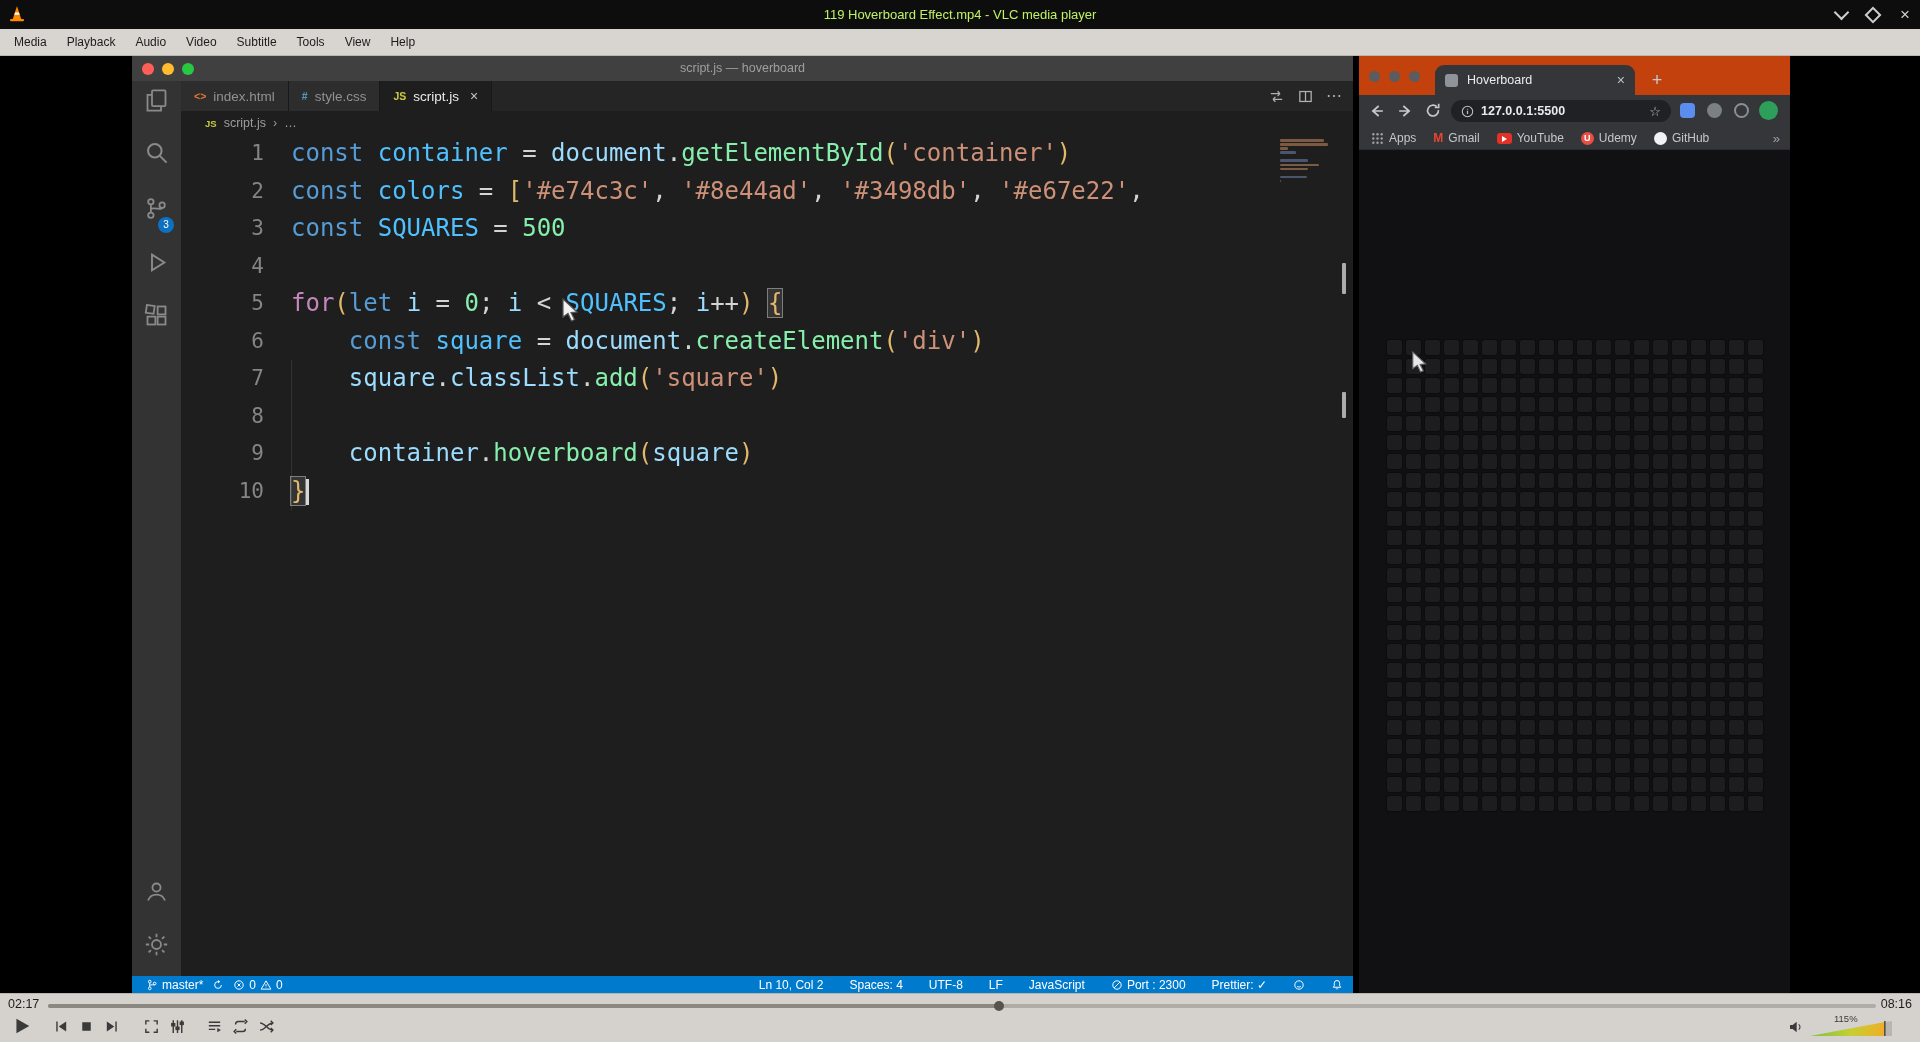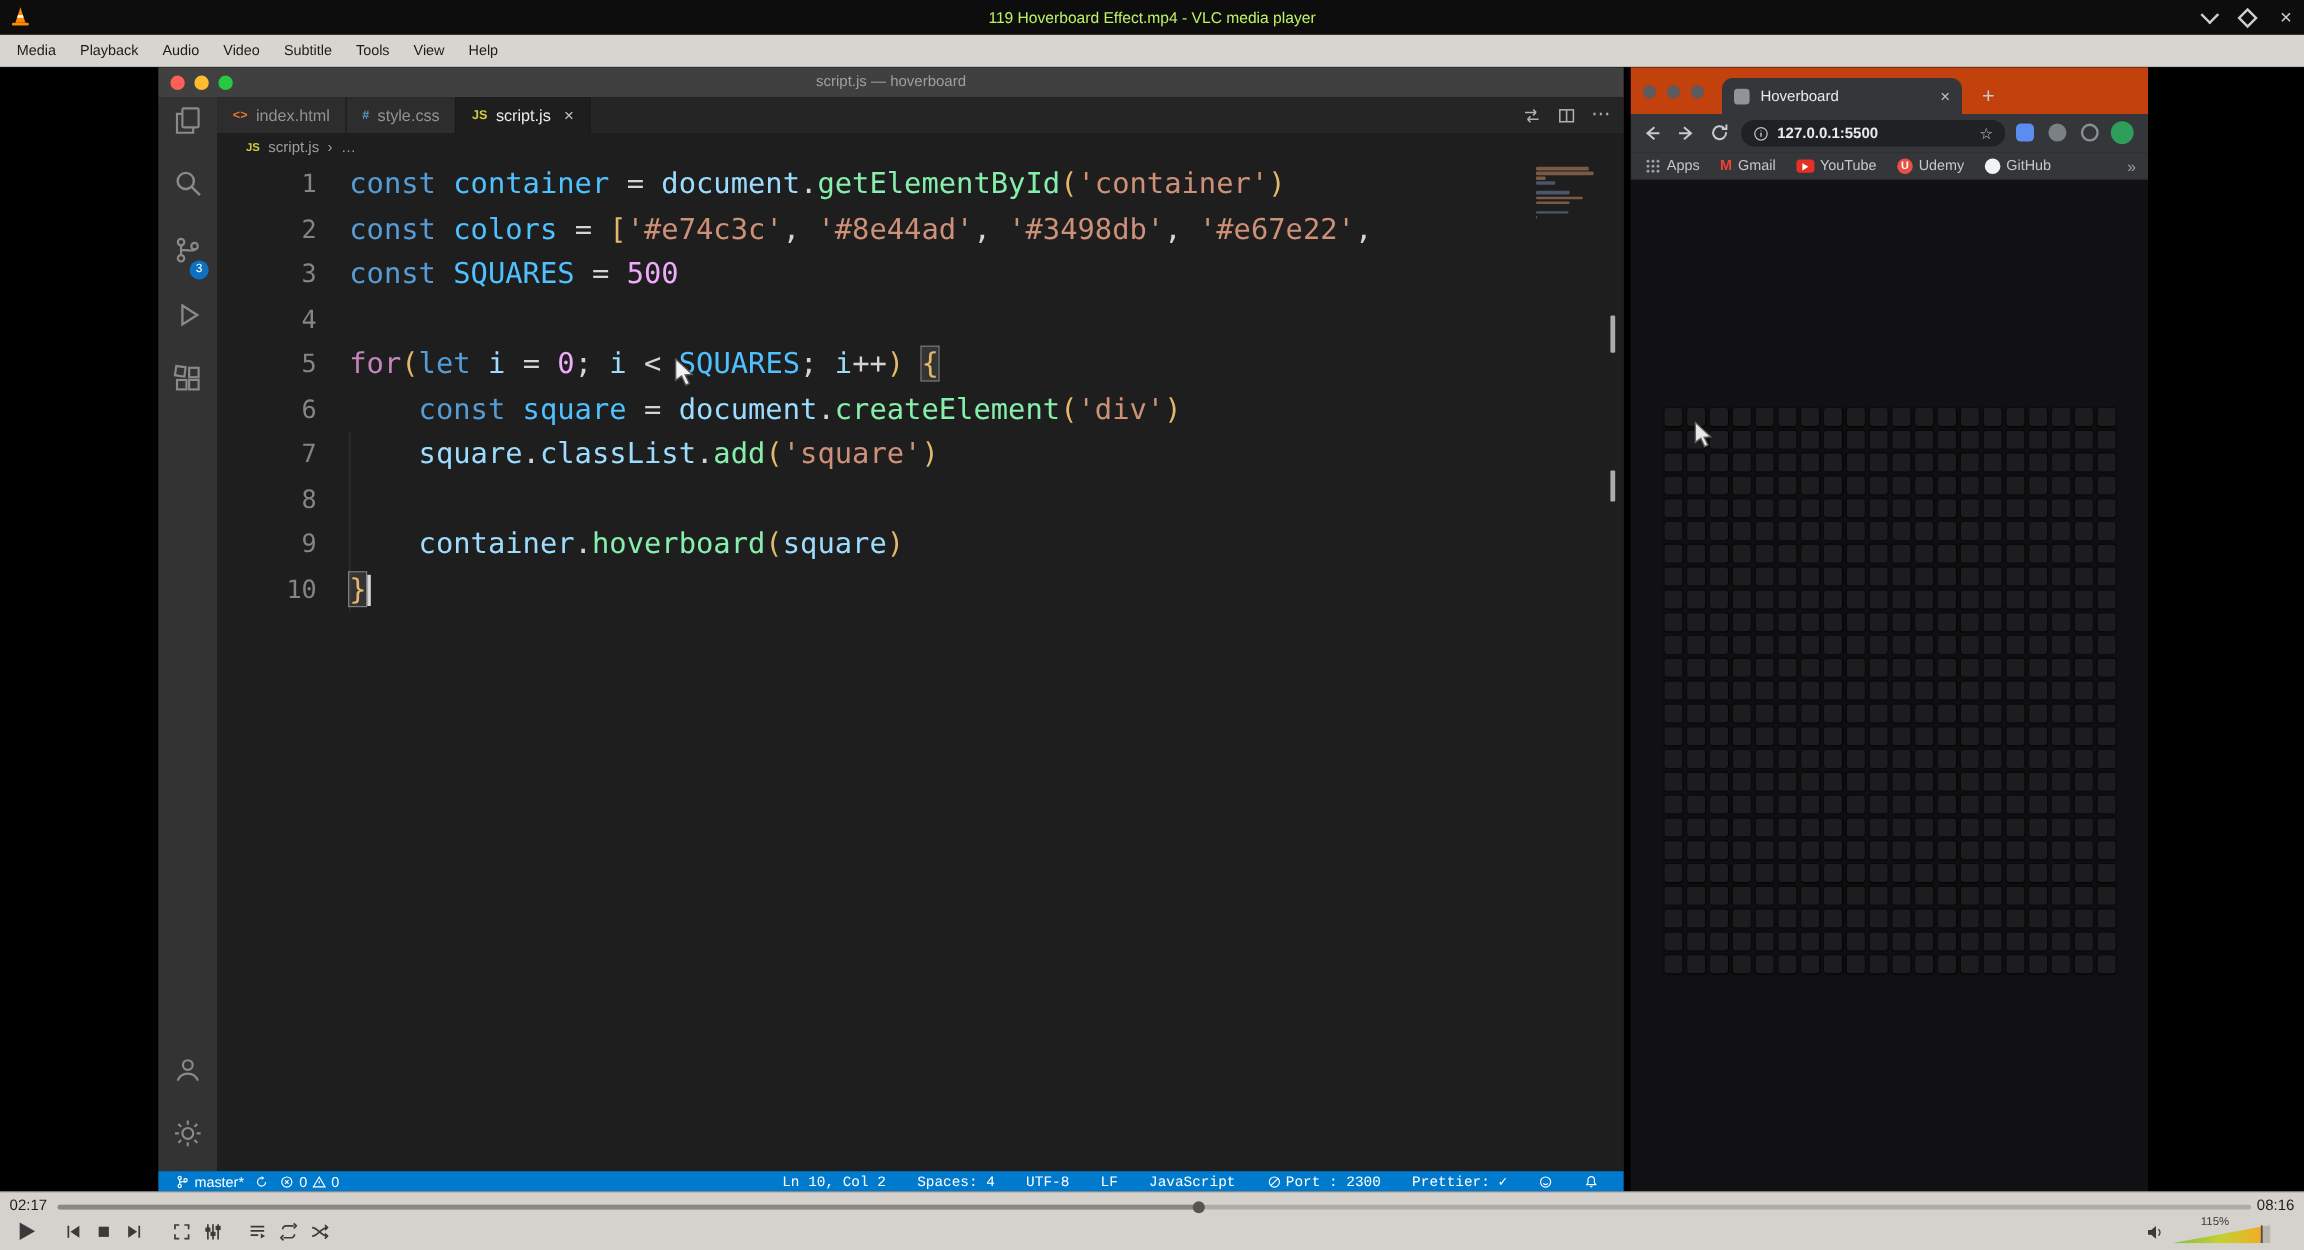--- a/index.html
+++ b/index.html
@@ -52,33 +52,33 @@
   .more-glyph{font-size:16px;letter-spacing:1px;color:#b0b0b0;line-height:30px;}
   .vsc-breadcrumb{position:absolute;left:0;top:30px;right:0;height:24px;display:flex;align-items:center;
                   gap:7px;padding-left:24px;color:#9d9d9d;font-size:12.5px;background:#1e1e1e;}
   .bc-ic{font-weight:bold;font-size:9.5px;color:#cbcb41;}
   .vsc-editor{position:absolute;left:0;top:54px;right:0;bottom:0;background:#1e1e1e;overflow:hidden;
               font-family:"DejaVu Sans Mono","Liberation Mono",monospace;}
   .code-row{display:flex;height:37.5px;line-height:37.5px;}
   .ln{flex:none;width:83px;padding-right:14px;text-align:right;color:#858585;font-size:21px;}
   .lc{margin-left:13px;white-space:pre;font-size:24px;color:#d4d4d4;}
   .tk-k{color:#569cd6}.tk-kc{color:#c586c0}.tk-d{color:#4fc1ff}.tk-v{color:#9cdcfe}
-  .tk-f{color:#86efac}.tk-s{color:#ce9178}.tk-n{color:#f0abfc}.tk-p{color:#d4d4d4}
+  .tk-f{color:#86efac}.tk-s{color:#ce9178}.tk-n{color:#86efac}.tk-p{color:#d4d4d4}
   .tk-b{color:#e2b86b}
   .tk-bm{color:#e2b86b;outline:1px solid #7e7e7e;background:rgba(110,110,110,.28);}
   .tk-caret{display:inline-block;width:3px;height:26px;background:#d7d7d7;vertical-align:middle;margin-left:1px;}
   .indent-guide{position:absolute;left:110px;top:225px;width:1px;height:150px;background:rgba(255,255,255,.09);}
   .minimap{position:absolute;left:1099px;top:4px;width:58px;}
   .mm-bar{height:2.5px;margin-bottom:1.6px;background:#49566b;border-radius:1px;}
   .mm-bar.str{background:#7a5a43;}
   .scrollmark{position:absolute;left:1161px;width:4px;background:#d0d0d0;opacity:.8;border-radius:1px;}
   .vsc-statusbar{position:absolute;left:0;right:0;bottom:0;height:17px;background:#007acc;color:#fff;
                  font-size:12px;}
   .sb-left{position:absolute;left:14px;top:0;height:17px;display:flex;align-items:center;gap:9px;}
-  .sb-right{position:absolute;right:21px;top:0;height:17px;display:flex;align-items:center;gap:26px;font-family:Liberation Mono, monospace;}
+  .sb-right{position:absolute;right:10px;top:0;height:17px;display:flex;align-items:center;gap:26px;}
   .sb-item{display:flex;align-items:center;gap:4px;white-space:nowrap;}
   .sb-item svg{display:block;}
 
   
   #chrome{position:absolute;left:1359px;top:0;width:431px;height:937px;background:#202124;}
   .ch-tabstrip{position:absolute;left:0;top:0;right:0;height:39px;background:#c2410c;}
   .ch-dots{position:absolute;left:10px;top:15px;display:flex;gap:9px;}
   .ch-dot{width:11px;height:11px;border-radius:50%;background:#5c5c60;}
   .ch-tab{position:absolute;left:76px;top:9px;width:200px;height:30px;background:#35363a;
           border-radius:9px 9px 0 0;display:flex;align-items:center;padding:0 10px;box-sizing:border-box;}

